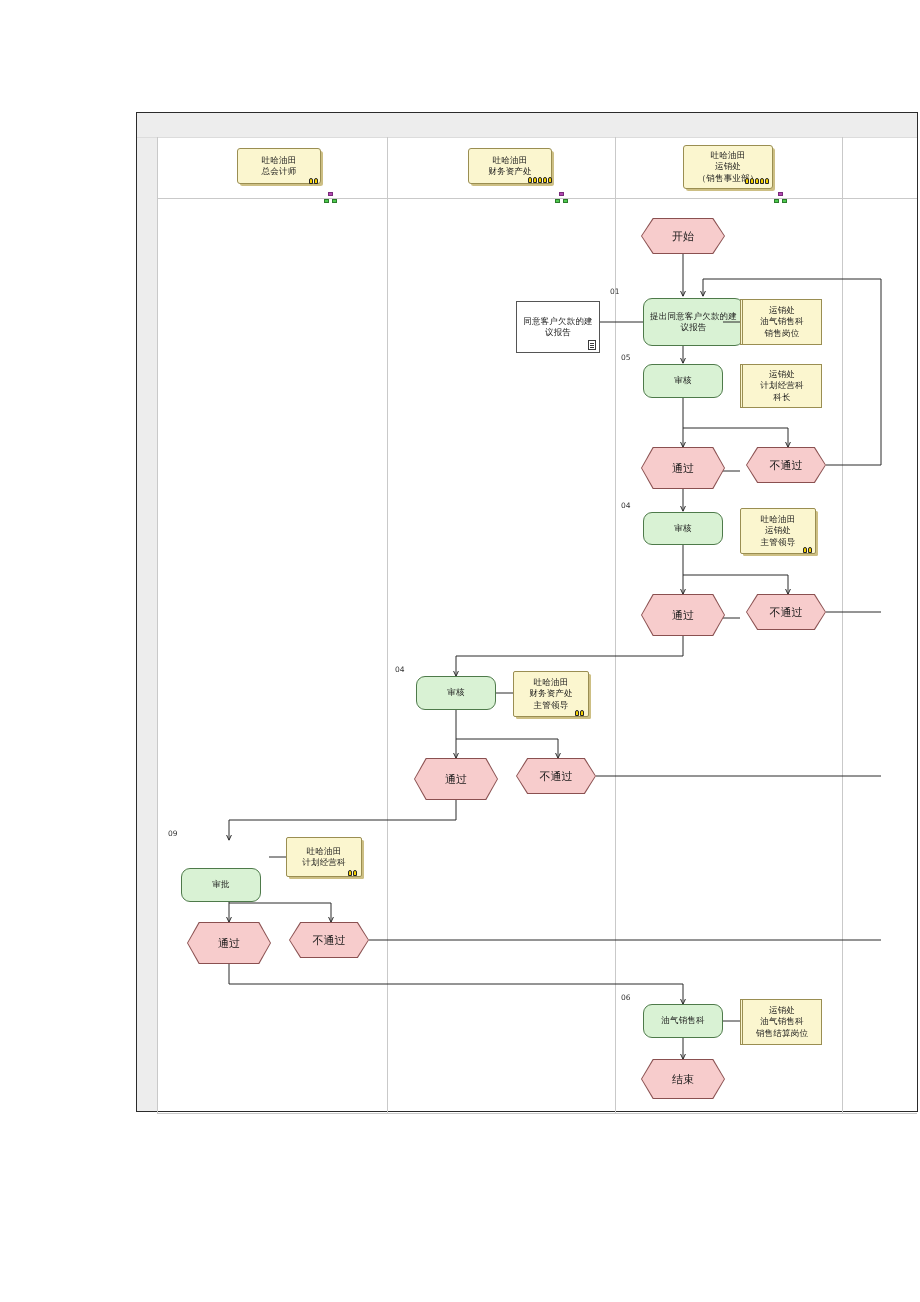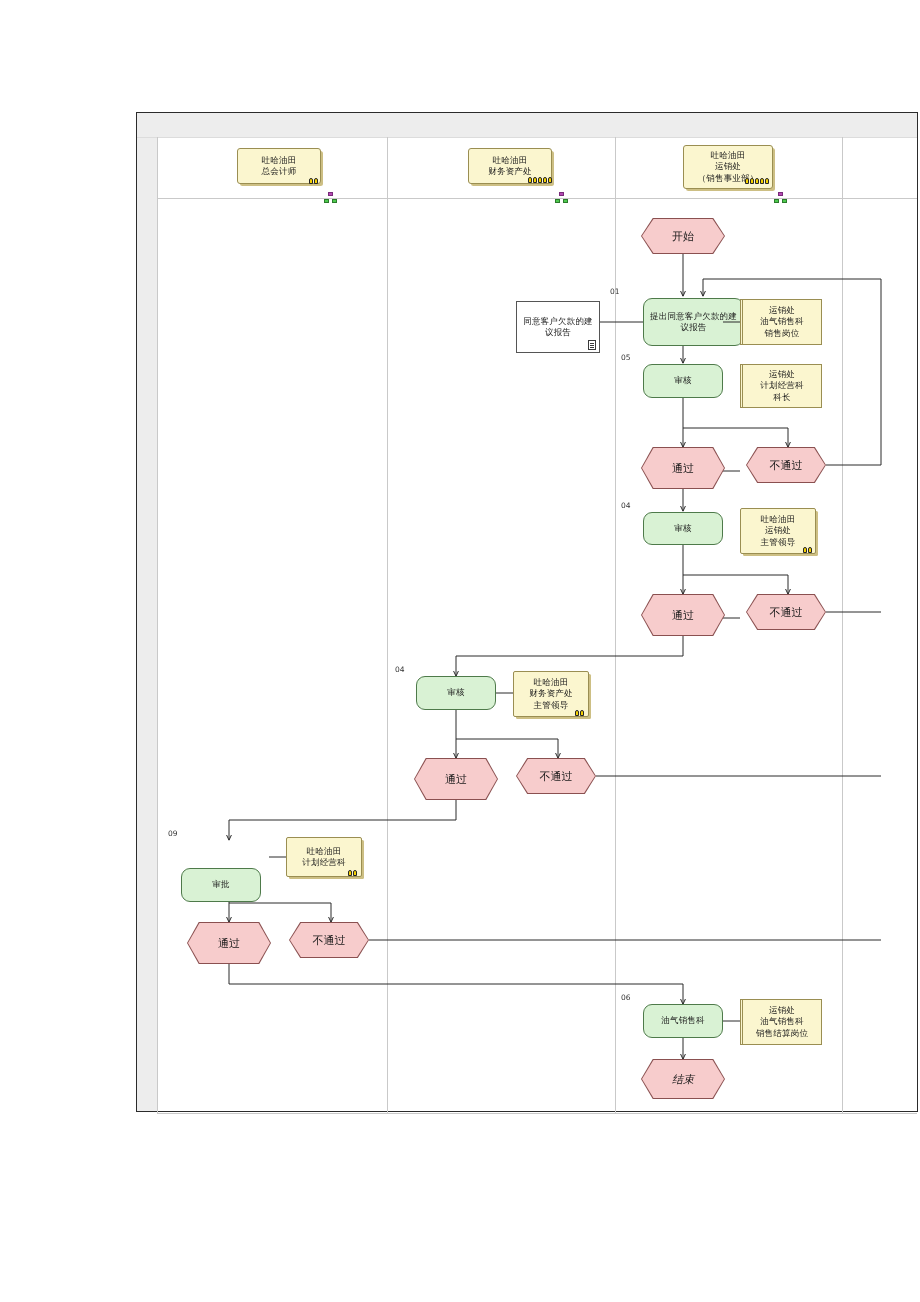--- a/index.html
+++ b/index.html
@@ -331,20 +331,20 @@
     <div class="stepno" style="left:484px;top:880px;text-align:center;">06</div>
     <div class="node proc" style="left:506px;top:891px;width:80px;height:34px;">
       <span>油气销售科</span>
     </div>
     <div class="node role bar" style="left:603px;top:886px;width:82px;height:46px;flex-direction:column;">
       <span>运销处</span>
       <span>油气销售科</span>
       <span>销售结算岗位</span>
     </div>
 
-    <div class="hex-wrap" style="left:504px;top:946px;width:84px;height:40px;font-style:italic;">
+    <div class="hex-wrap" style="left:504px;top:946px;width:84px;height:40px;">
       <div class="hexbg"></div>
         <div class="hexfg"></div>
       <div class="hextx">结束</div>
     </div>
 
   </div>
 </div>
 
 </body></html>

